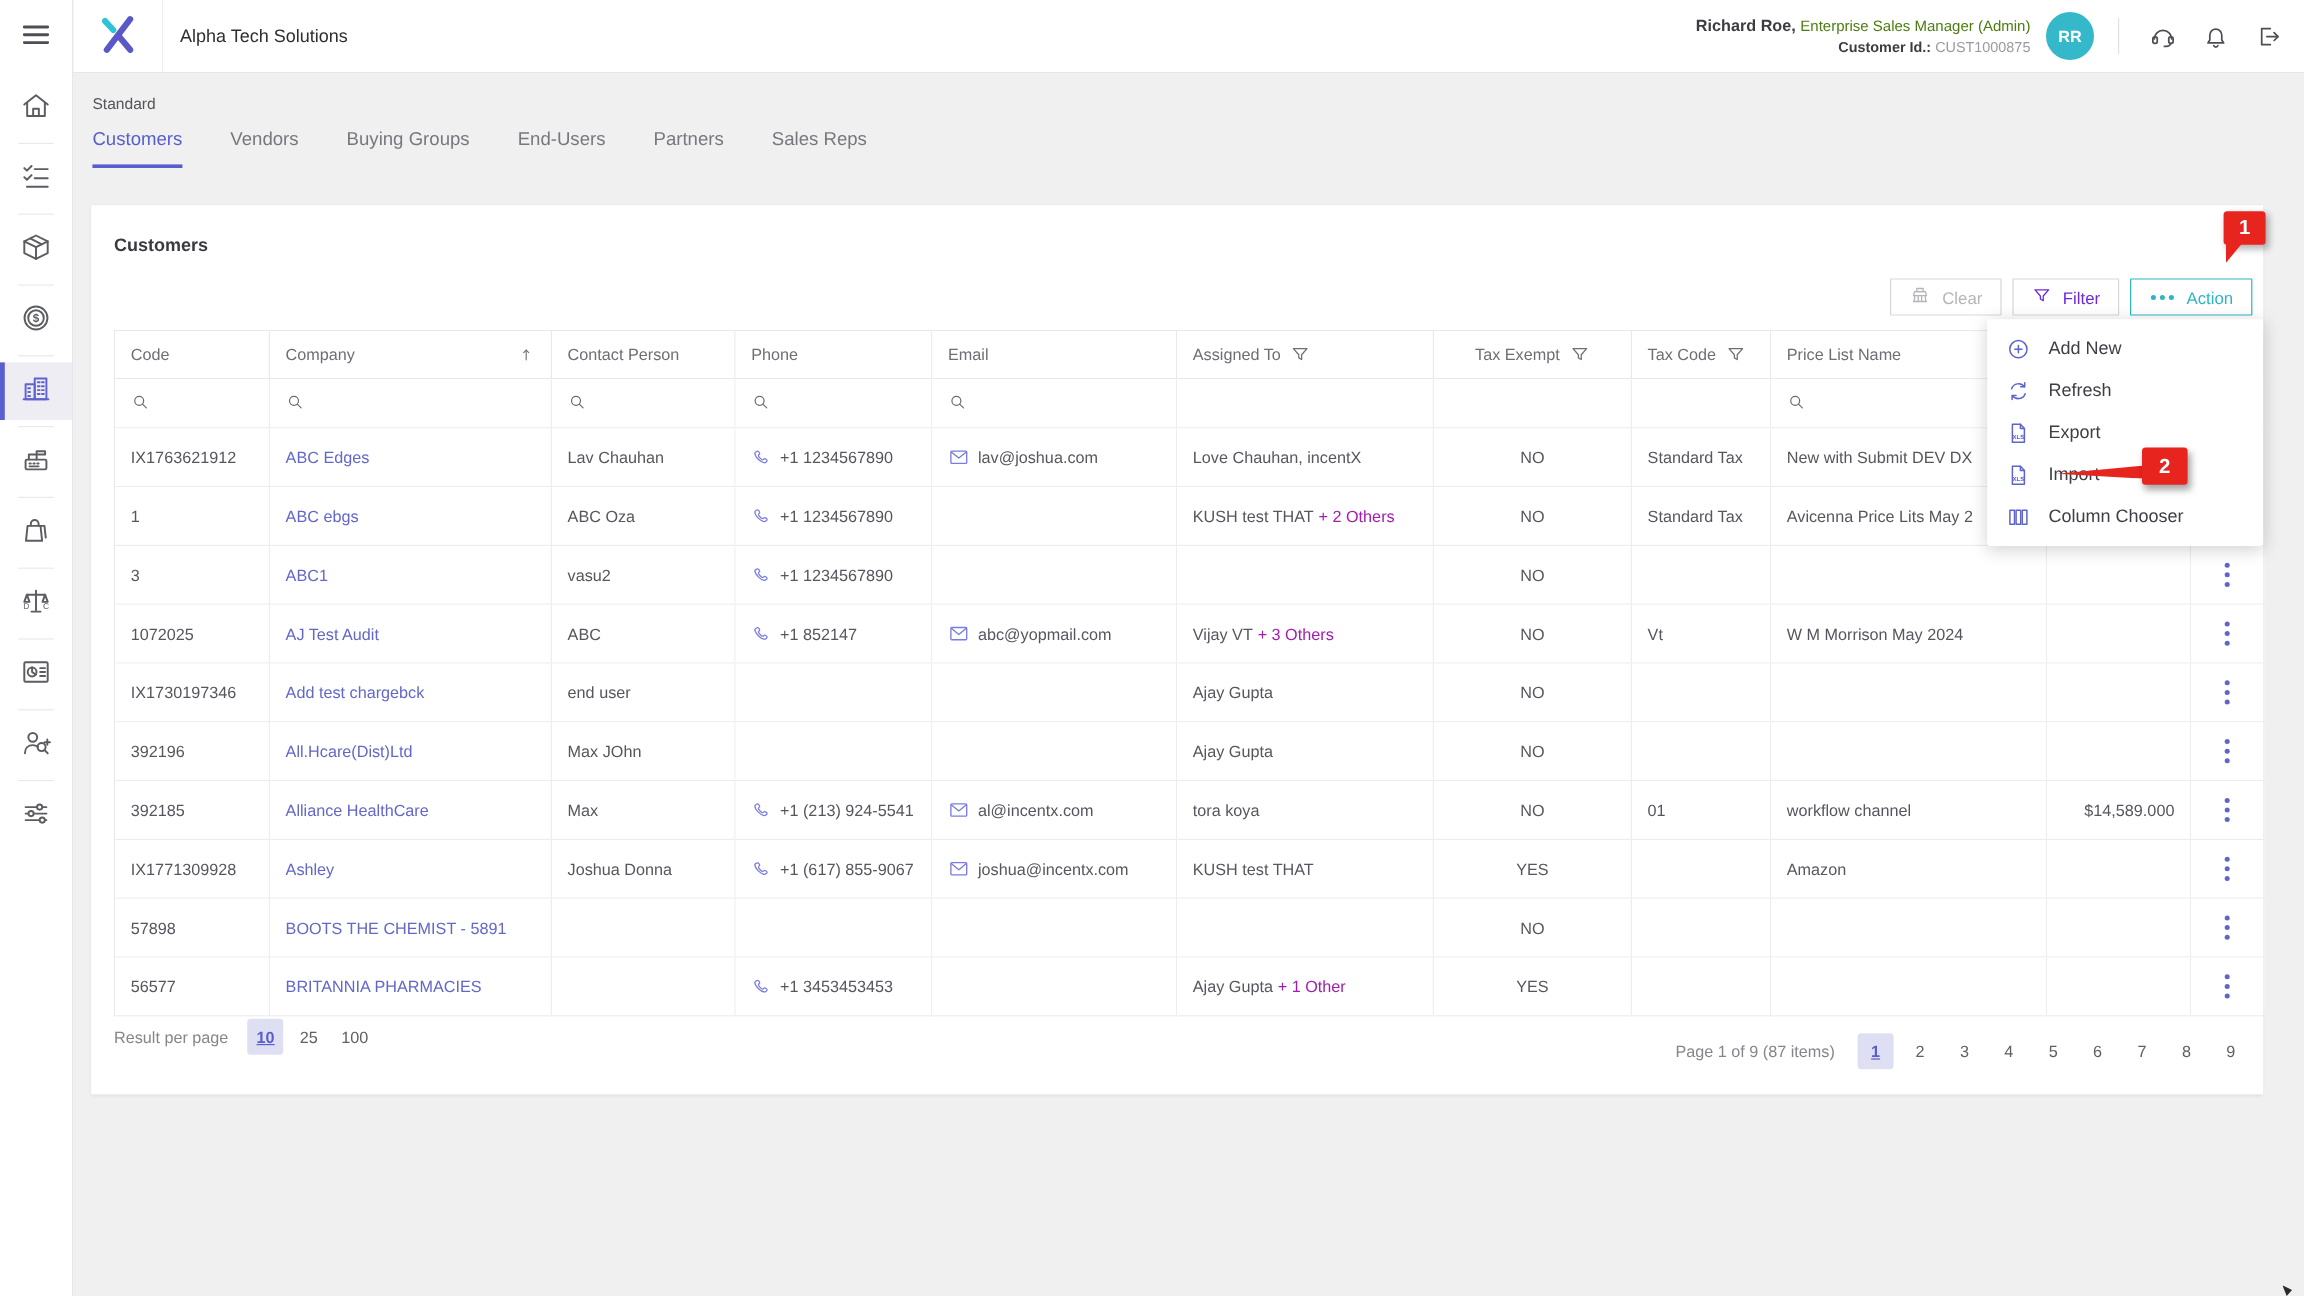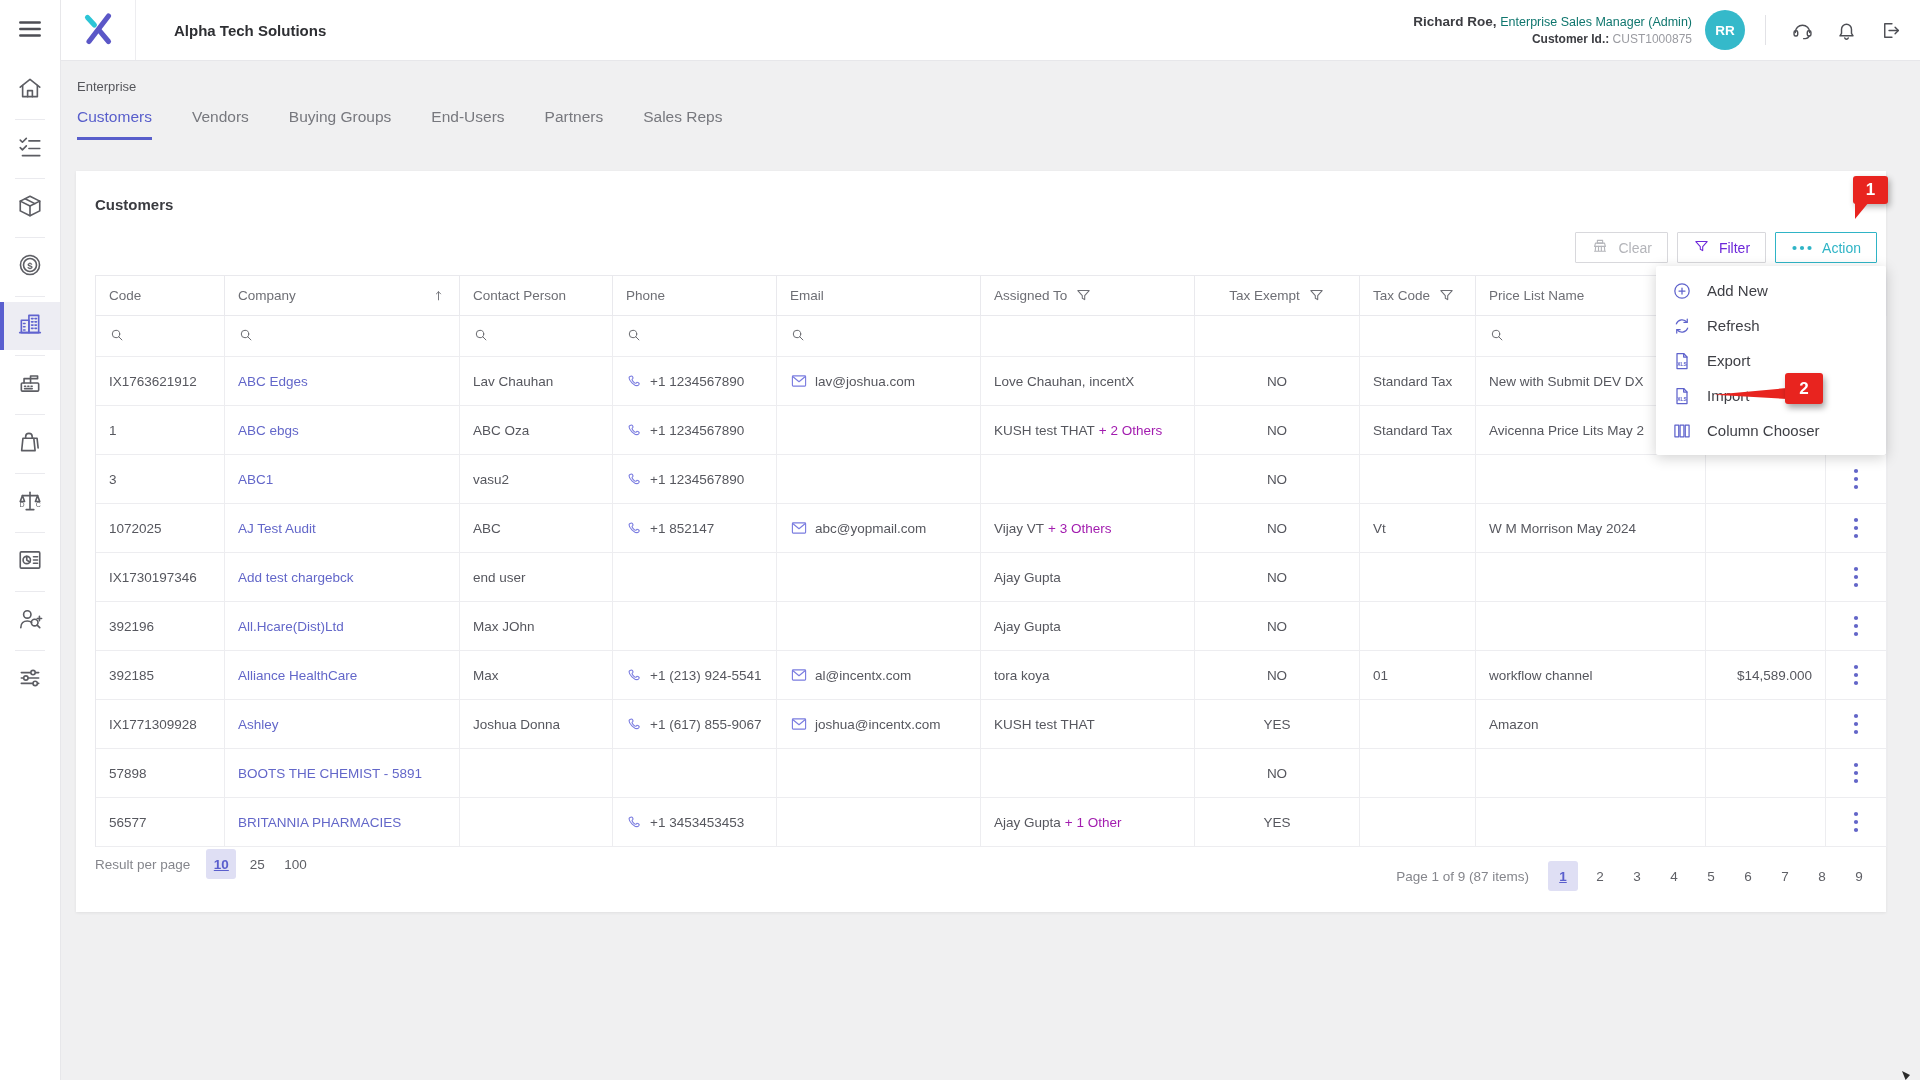--- a/index.html
+++ b/index.html
@@ -16,26 +16,26 @@
   .side-item{position:relative;height:48px;display:flex;align-items:center;justify-content:center;
              color:#5c5d63;cursor:pointer;}
   .side-item.active{background:#ededf3;color:#6063cf;}
   .side-item.active::before{content:'';position:absolute;left:0;top:0;width:4px;height:100%;background:#5a5fcf;}
   .side-sep{height:1px;background:#eaeaee;margin:5px 15px;}
 
   
   .topbar{position:absolute;left:61px;top:0;width:1859px;height:61px;background:#fff;
           border-bottom:1px solid #e7e7ea;display:flex;align-items:center;z-index:5;}
   .logo-box{width:75px;height:100%;border-right:1px solid #ededf0;display:flex;align-items:center;justify-content:center;}
-  .app-title{margin-left:38px;font-size:15px;font-weight:bold;color:#2e2f33;}
+  .app-title{margin-left:14px;font-size:15px;font-weight:normal;color:#2e2f33;}
   .topbar-right{margin-left:auto;display:flex;align-items:center;padding-right:8px;}
   .user-block{text-align:right;margin-right:13px;line-height:1.35;}
   .user-line1{font-size:13.5px;}
   .user-name{font-weight:bold;color:#3c3d42;margin-left:32px;}
-  .user-role{color:#0f766e;font-size:12.5px;}
+  .user-role{color:#4d7c0f;font-size:12.5px;}
   .user-line2{font-size:12px;}
   .cust-label{font-weight:bold;color:#3c3d42;}
   .cust-val{color:#9a9ba1;}
   .avatar{width:40px;height:40px;border-radius:50%;background:#35b9ca;color:#fff;font-weight:bold;
           font-size:13.5px;display:flex;align-items:center;justify-content:center;cursor:pointer;}
   .top-divider{width:1px;height:30px;background:#e2e2e6;margin:0 14px 0 20px;}
   .top-icon{width:44px;height:44px;display:flex;align-items:center;justify-content:center;color:#4d4e54;cursor:pointer;}
 
   
   .breadcrumb{position:absolute;left:77px;top:79px;font-size:13px;color:#55565b;z-index:2;}
@@ -255,21 +255,21 @@
       <div class="top-icon">
           <svg width="23" height="23" viewBox="0 0 24 24" fill="none" stroke="currentColor" stroke-width="1.5" stroke-linecap="round" stroke-linejoin="round">
             <path d="M13.5 5H6v14h7.5"></path>
             <path d="M10.5 12h9.5"></path>
             <path d="M16.8 8.6 20.2 12l-3.4 3.4"></path>
           </svg>
         </div>
     </div>
   </div>
 
-  <div class="breadcrumb">Enterprise</div>
+  <div class="breadcrumb">Standard</div>
   <div class="tabs">
       <div class="tab active">Customers</div>
       <div class="tab">Vendors</div>
       <div class="tab">Buying Groups</div>
       <div class="tab">End-Users</div>
       <div class="tab">Partners</div>
       <div class="tab">Sales Reps</div>
     </div>
 
   <div class="card">

